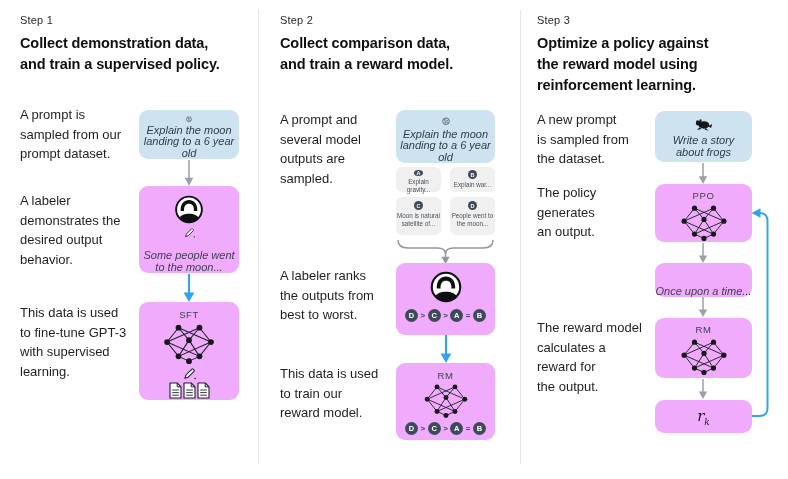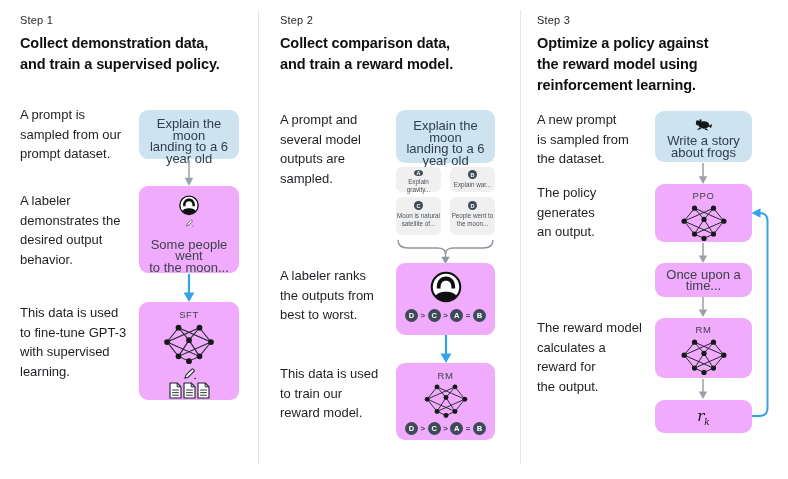--- a/index.html
+++ b/index.html
@@ -7,21 +7,21 @@
           font-family:"Liberation Sans",sans-serif;color:#18191b;overflow:hidden;}
   .divider{position:absolute;top:10px;height:454px;width:1px;background:#e7e7e7;}
   .step-label{position:absolute;font-size:11px;color:#26282c;letter-spacing:.2px;}
   .step-title{position:absolute;font-size:14.5px;font-weight:bold;line-height:21px;
               color:#0f1012;white-space:pre-line;letter-spacing:-0.1px;}
   .caption{position:absolute;font-size:13px;line-height:19.5px;color:#1d1f23;white-space:pre-line;}
   .box{position:absolute;border-radius:9px;display:flex;flex-direction:column;
        align-items:center;text-align:center;box-sizing:border-box;}
   .blue{background:#cde3f0;}
   .card{background:#f0abfc;}
-  .box-text{font-size:13px;line-height:11.5px;color:#2e3e4b;white-space:pre-line;}
+  .box-text{font-size:11px;line-height:11.5px;color:#2e3e4b;white-space:pre-line;font-style:italic;}
   .card .box-text{color:#3c434b;}
   .model-label{font-size:9.5px;letter-spacing:.6px;color:#3c434b;}
   .arr{position:absolute;}
   .out-card{position:absolute;background:#f0f0f0;border-radius:6px;display:flex;
             flex-direction:column;align-items:center;text-align:center;box-sizing:border-box;}
   .out-badge{width:9px;height:9px;border-radius:50%;background:#3e4a57;color:#fff;
              font-size:5.5px;font-weight:bold;display:flex;align-items:center;justify-content:center;}
   .out-text{font-size:6.3px;line-height:8px;color:#4a525b;white-space:pre-line;margin-top:2px;}
   .ranking{display:flex;align-items:center;justify-content:center;}
   .badge{width:13px;height:13px;border-radius:50%;background:#3e4a57;color:#fff;
@@ -344,21 +344,21 @@
           <circle cx="28" cy="41" r="3"></circle>
       </g>
     </svg>
   </div>
 
   <svg class="arr" style="left:697px;top:243px" width="12" height="20">
     <line x1="6" y1="0" x2="6" y2="13" stroke="#9aa1a9" stroke-width="1.5"></line>
     <path d="M6,20 L1.8,12.4 L10.2,12.4 Z" fill="#9aa1a9"></path>
   </svg>
 
-  <div class="box card" style="left:655px;top:263px;width:97px;height:34px;justify-content:center">
+  <div class="box card" style="left:655px;top:263px;width:97px;height:34px;justify-content:flex-end">
     <div class="box-text">Once upon a time...</div>
   </div>
 
   <svg class="arr" style="left:697px;top:297px" width="12" height="20">
     <line x1="6" y1="0" x2="6" y2="13" stroke="#9aa1a9" stroke-width="1.5"></line>
     <path d="M6,20 L1.8,12.4 L10.2,12.4 Z" fill="#9aa1a9"></path>
   </svg>
 
   <div class="box card" style="left:655px;top:318px;width:97px;height:60px;padding-top:6px">
     <div class="model-label">RM</div>

